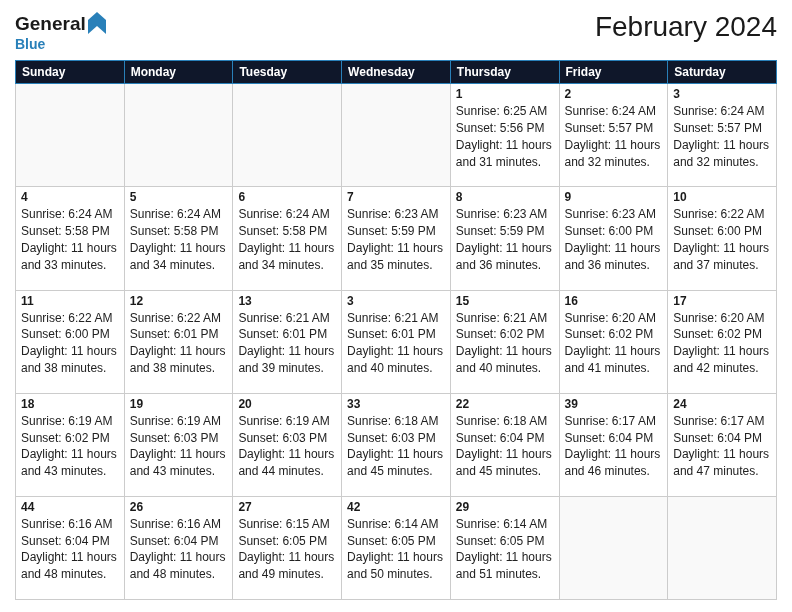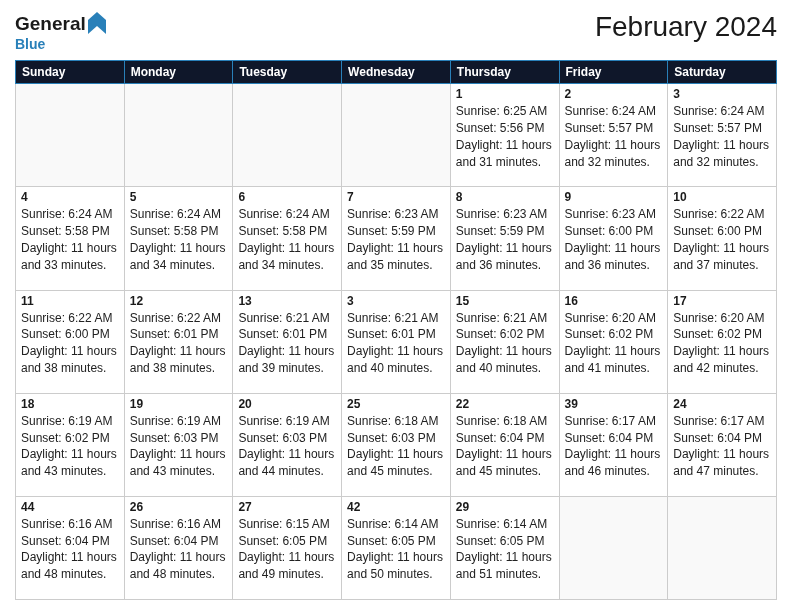--- a/index.html
+++ b/index.html
@@ -243,21 +243,21 @@
 Sunset: 6:03 PM
 Daylight: 11 hours and 43 minutes.</div>
           </td>
           <td>
             <span class="day-number">20</span>
             <div class="day-info" style="white-space: pre-line;">Sunrise: 6:19 AM
 Sunset: 6:03 PM
 Daylight: 11 hours and 44 minutes.</div>
           </td>
           <td>
-            <span class="day-number">25</span>
+            <span class="day-number">33</span>
             <div class="day-info" style="white-space: pre-line;">Sunrise: 6:18 AM
 Sunset: 6:03 PM
 Daylight: 11 hours and 45 minutes.</div>
           </td>
           <td>
             <span class="day-number">22</span>
             <div class="day-info" style="white-space: pre-line;">Sunrise: 6:18 AM
 Sunset: 6:04 PM
 Daylight: 11 hours and 45 minutes.</div>
           </td>

